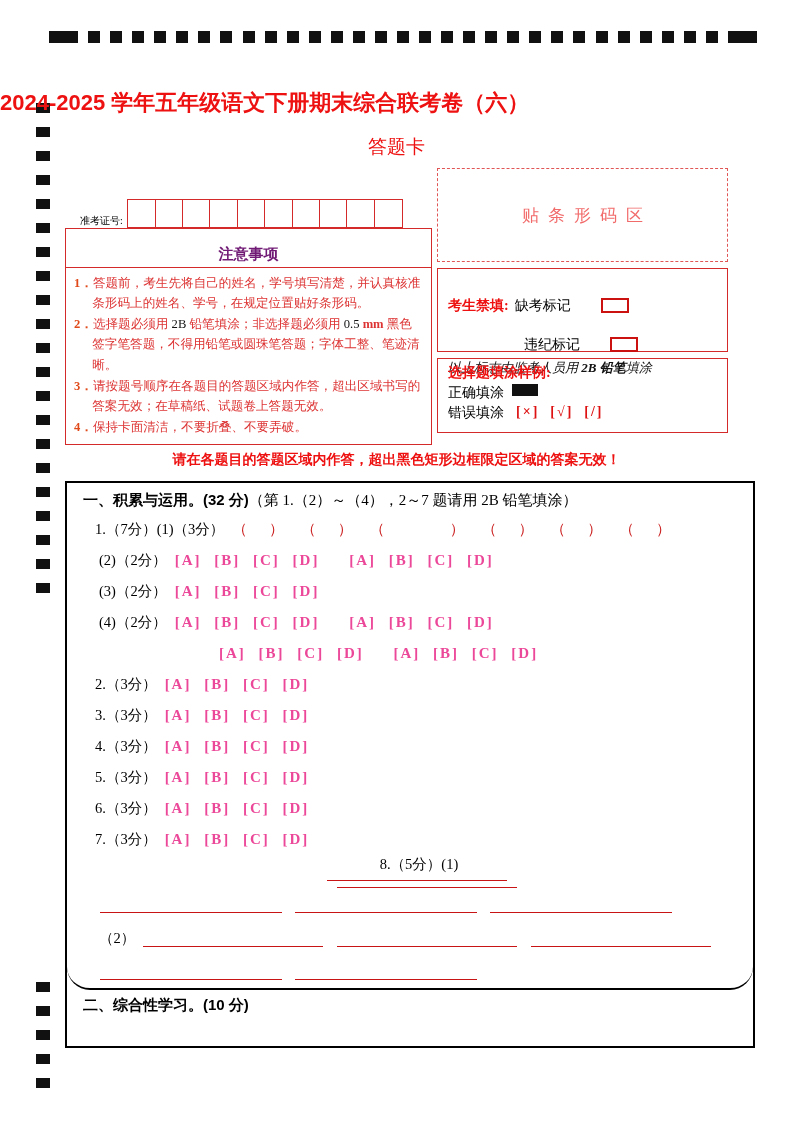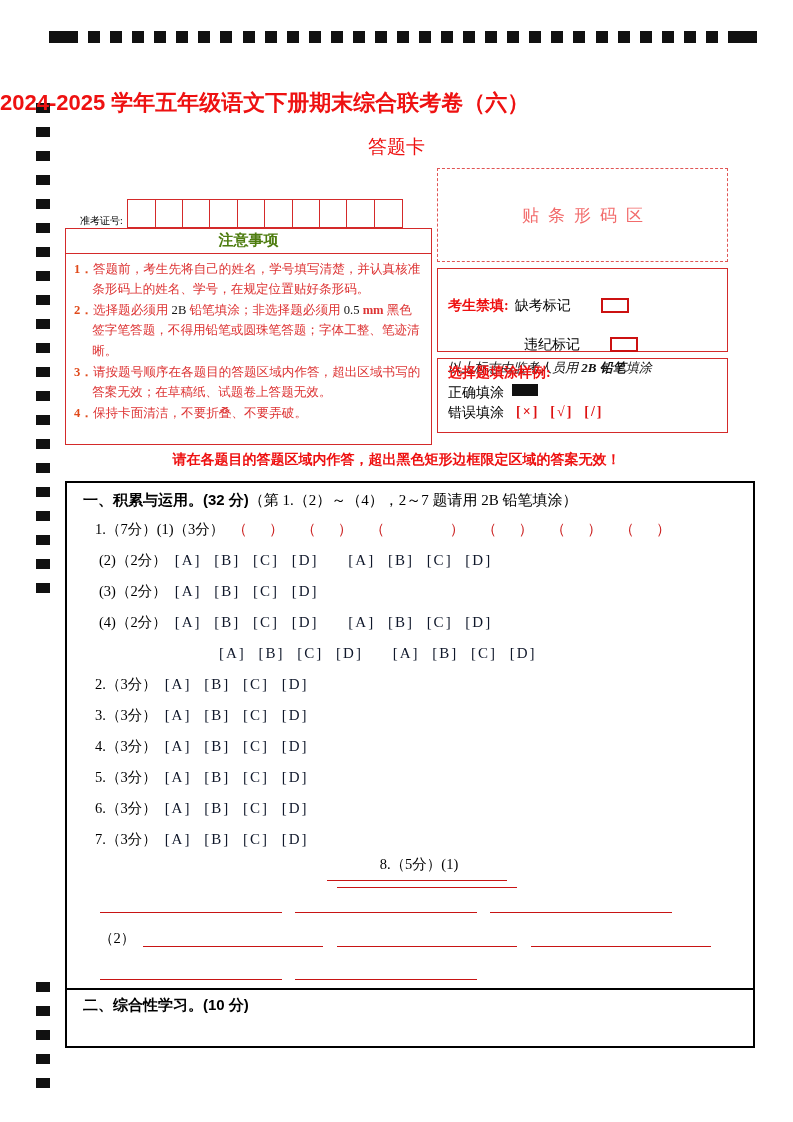--- a/index.html
+++ b/index.html
@@ -26,22 +26,22 @@
   
   .name-row{position:absolute;left:80px;top:170px;font-size:15px;}
   .name-line{display:inline-block;width:185px;border-bottom:1.6px solid #cc1111;height:15px;margin-left:8px;}
   .exno-row{position:absolute;left:80px;top:199px;font-size:10px;display:flex;align-items:flex-end;}
   .exno-cells{display:flex;margin-left:6px;}
   .exno-cell{width:27px;height:27px;border:1.6px solid #d42a2a;margin-left:-1.6px;background:#fff;}
 
   
   .notice-box{position:absolute;left:65px;top:228px;width:367px;height:217px;
               border:1.6px solid #d42a2a;box-sizing:border-box;}
-  .notice-title{text-align:center;font-weight:bold;color:#4d7c0f;font-size:15px;
-                padding:2px 0 3px;border-bottom:1.6px solid #d42a2a;}
+  .notice-title{text-align:center;font-weight:bold;color:#701a75;font-size:15px;
+                padding:16px 0 3px;border-bottom:1.6px solid #d42a2a;}
   .notice-items{padding:5px 8px 0 8px;color:#d33;font-size:12.6px;line-height:1.6;}
   .n-item{padding-left:1.45em;text-indent:-1.45em;margin-bottom:1px;}
   .n-num{font-weight:bold;color:#e04a1a;}
   .blk{color:#111;}
   .redbold{font-weight:bold;}
 
   
   .barcode-box{position:absolute;left:437px;top:168px;width:291px;height:94px;
                border:1.6px dashed #e05555;box-sizing:border-box;
                display:flex;align-items:center;justify-content:center;}
@@ -62,28 +62,28 @@
   .fill-black{display:inline-block;width:26px;height:12px;background:#111;margin-left:8px;}
   .wrong-ex{color:#dd1111;font-weight:bold;margin-left:12px;letter-spacing:2px;white-space:pre;}
 
   
   .banner{position:absolute;top:451px;left:0;width:100%;text-align:center;
           color:#ee1111;font-weight:bold;font-size:14px;}
 
   
   .main-box{position:absolute;left:65px;top:481px;width:690px;height:567px;
             border:2px solid #000;box-sizing:border-box;}
-  .sec1{height:507px;border-bottom:2px solid #000;box-sizing:border-box;padding:6px 10px 0 16px;}
+  .sec1{height:507px;border-bottom:2px solid #000;box-sizing:border-box;padding:6px 10px 0 16px;border-radius:23px;}
   .sec2{padding:4px 10px 0 16px;}
   .sec-heading{font-size:15px;margin:2px 0 4px;}
   .sec-heading .hb{font-weight:bold;font-family:"Liberation Sans","DejaVu Sans",sans-serif;}
   .arow{height:31px;display:flex;align-items:center;font-size:14.5px;}
   .lbl{margin-left:12px;white-space:pre;}
   .lbl.sub{margin-left:16px;}
-  .red-ans{color:#0f172a;font-weight:normal;white-space:pre;margin-left:8px;
+  .red-ans{color:#ec4899;font-weight:bold;white-space:pre;margin-left:8px;
            font-size:15px;letter-spacing:2px;word-spacing:7px;}
   .red-parens{color:#cc2222;font-weight:normal;letter-spacing:1px;word-spacing:0;}
   .cont-indent{margin-left:136px;}
   .uline{display:inline-block;border-bottom:1.7px solid #c81414;height:15px;}
   .u180{width:180px;margin-left:8px;}
   .gap28{margin-left:28px;}
   .u182{width:182px;}
   .row-u3 .uline{margin-left:0;}
   .row-u3{gap:13px;margin-left:17px;}
   .row-u2{gap:13px;margin-left:17px;}

